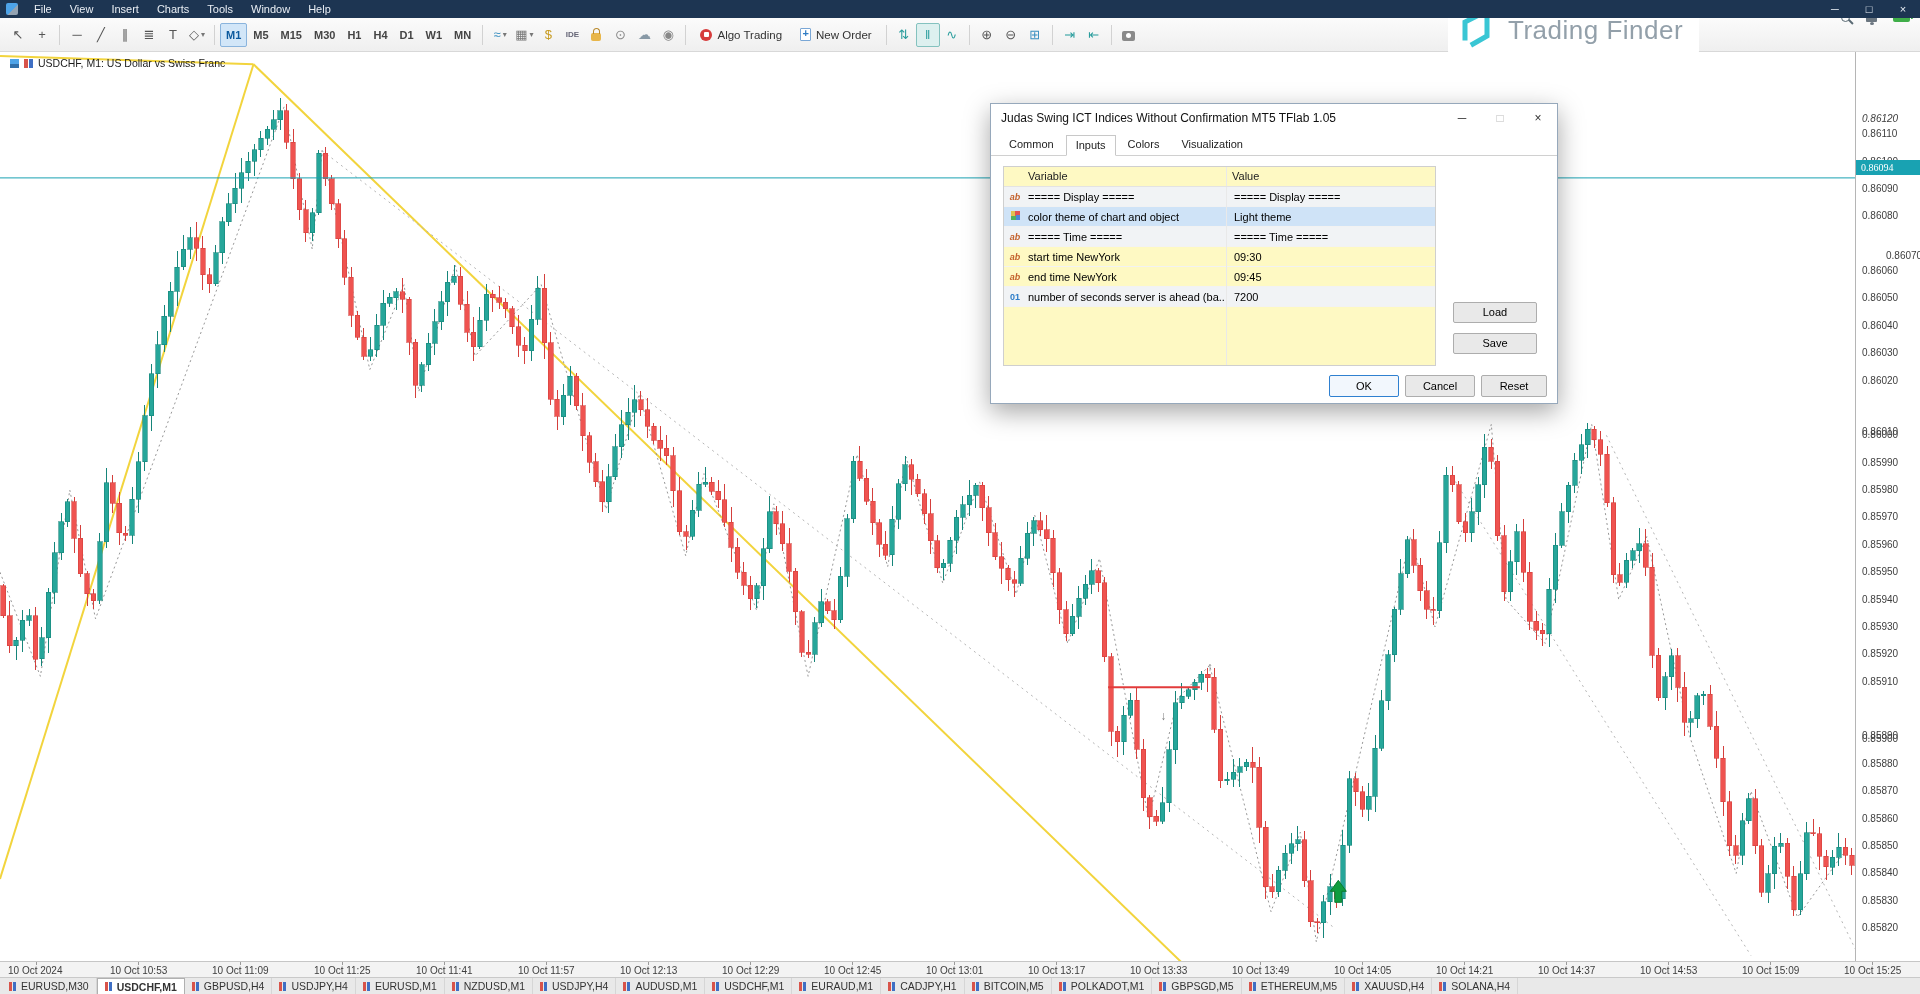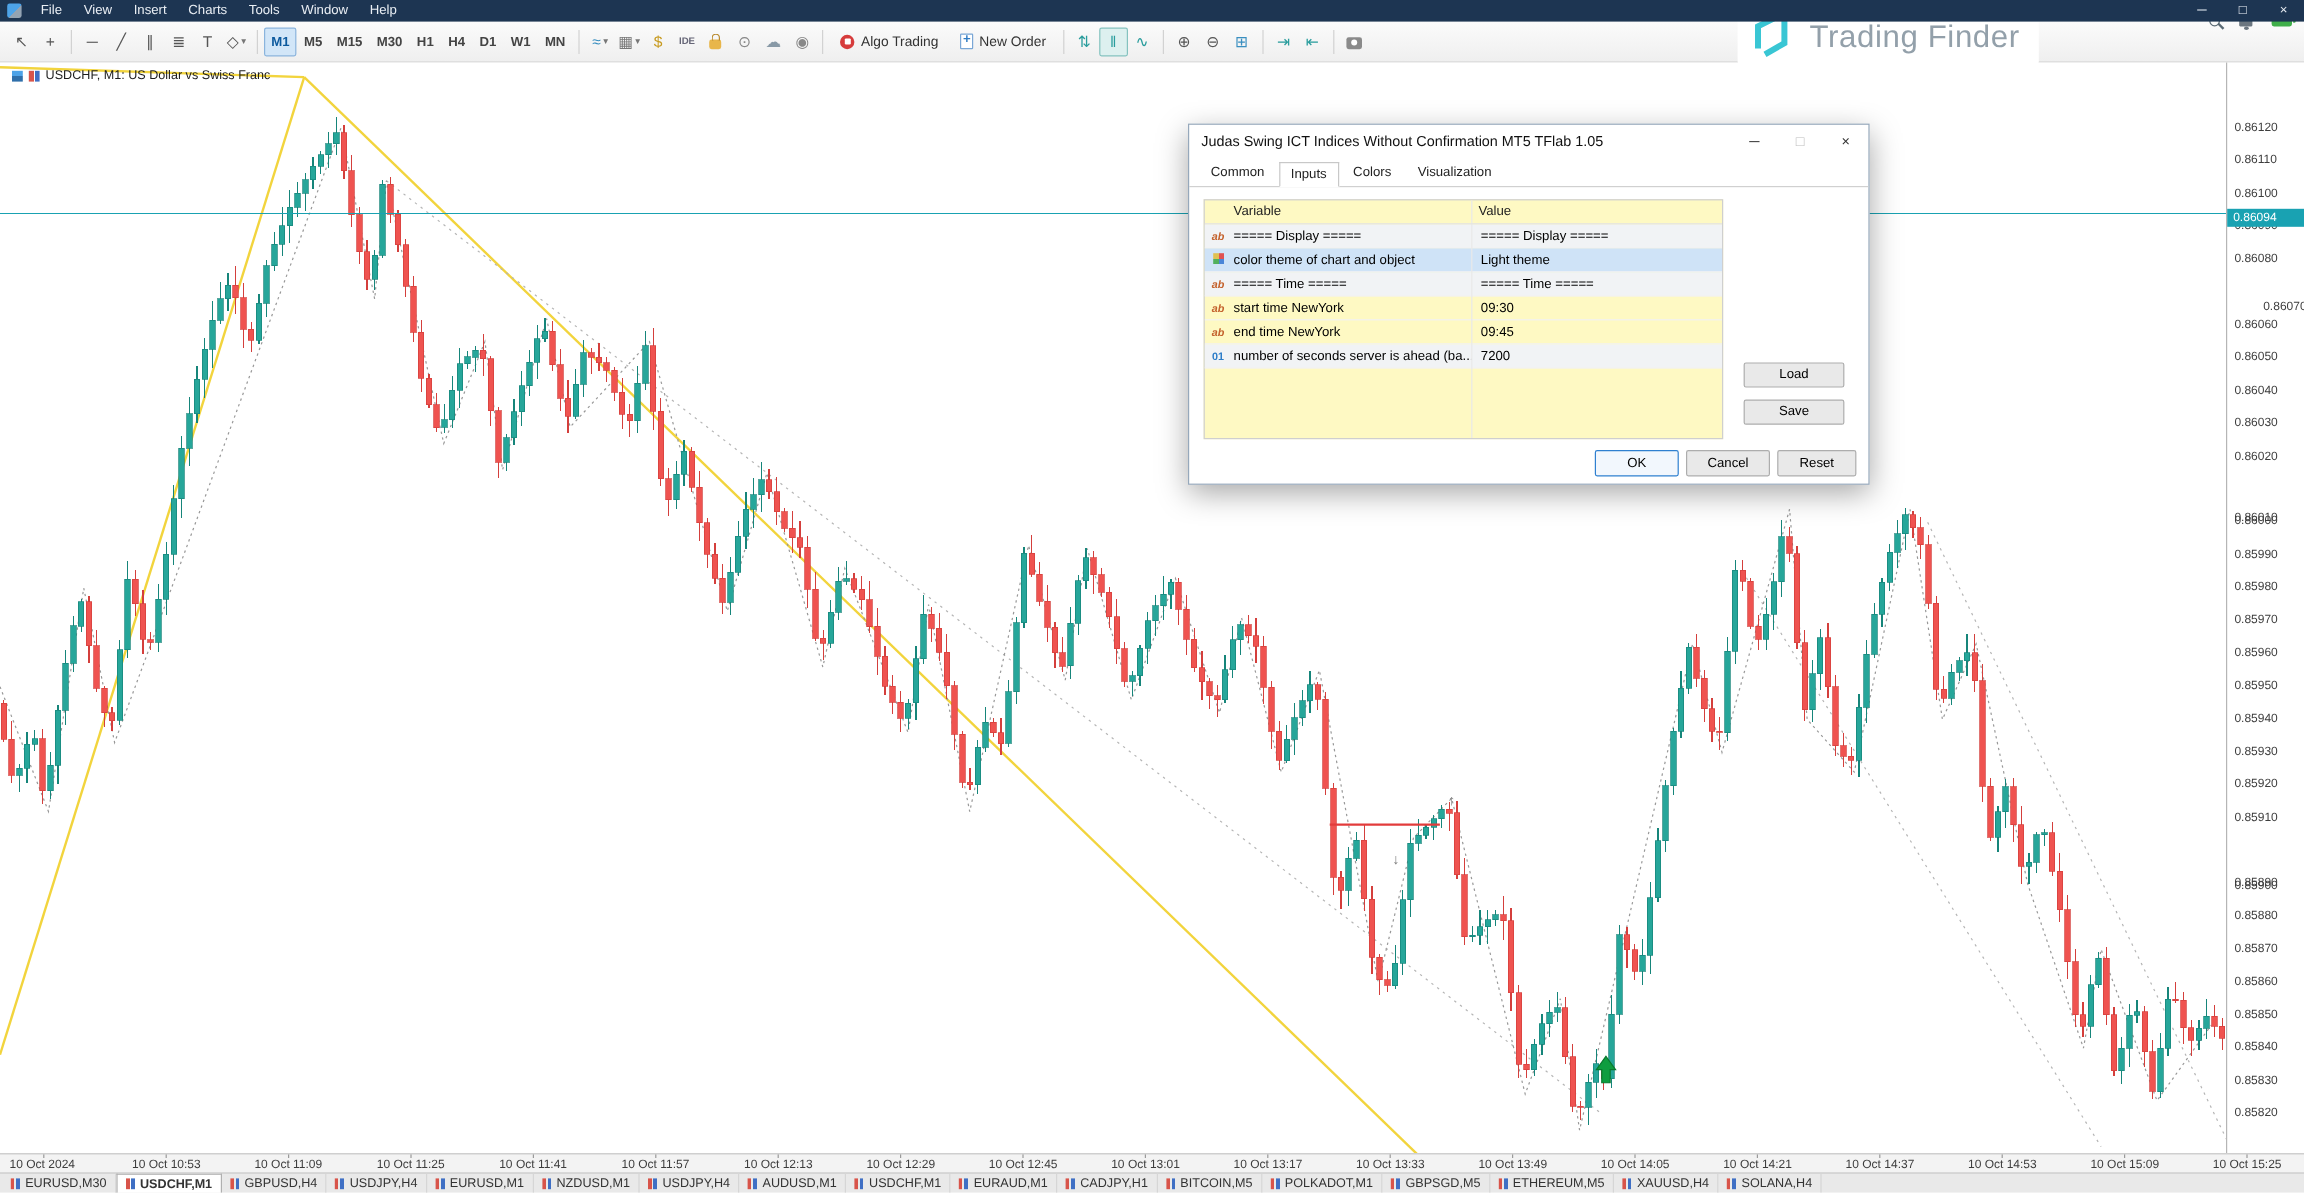--- a/index.html
+++ b/index.html
@@ -854,22 +854,22 @@
       <text x="1209.7" y="618.8" fill="#7e7e7e" font-size="12" text-anchor="middle">↑</text>
       <path d="M1338.3 828.3 l8 11 h-4.5 v11 h-7 v-11 h-4.5 z" fill="#0f9d3f" stroke="#0a7a2f" stroke-width="1"></path>
     </svg>
   <div class="chart-header">
     <span class="hico a"></span>
     <span class="hico b"></span>
     <span>USDCHF, M1:  US Dollar vs Swiss Franc</span>
   </div>
 
   <div class="price-scale" id="price-scale">
-    <div class="bid-label" id="bid-label" style="top: 122px;">0.86094</div>
-  <div class="plabel" style="top: 49px;">0.86120</div>
+    <div class="bid-label" id="bid-label" style="top: 108px; font-family: Liberation Serif, serif;">0.86094</div>
+  <div class="plabel" style="top: 61px; font-style: italic;">0.86120</div>
       <div class="plabel" style="top: 76px;">0.86110</div>
       <div class="plabel" style="top: 104px;">0.86100</div>
       <div class="plabel" style="top: 131px;">0.86090</div>
       <div class="plabel" style="top: 158px;">0.86080</div>
       <div class="plabel" style="top: 198px; padding-left: 24px;">0.86070</div>
       <div class="plabel" style="top: 213px;">0.86060</div>
       <div class="plabel" style="top: 240px;">0.86050</div>
       <div class="plabel" style="top: 268px;">0.86040</div>
       <div class="plabel" style="top: 295px;">0.86030</div>
       <div class="plabel" style="top: 323px;">0.86020</div>

